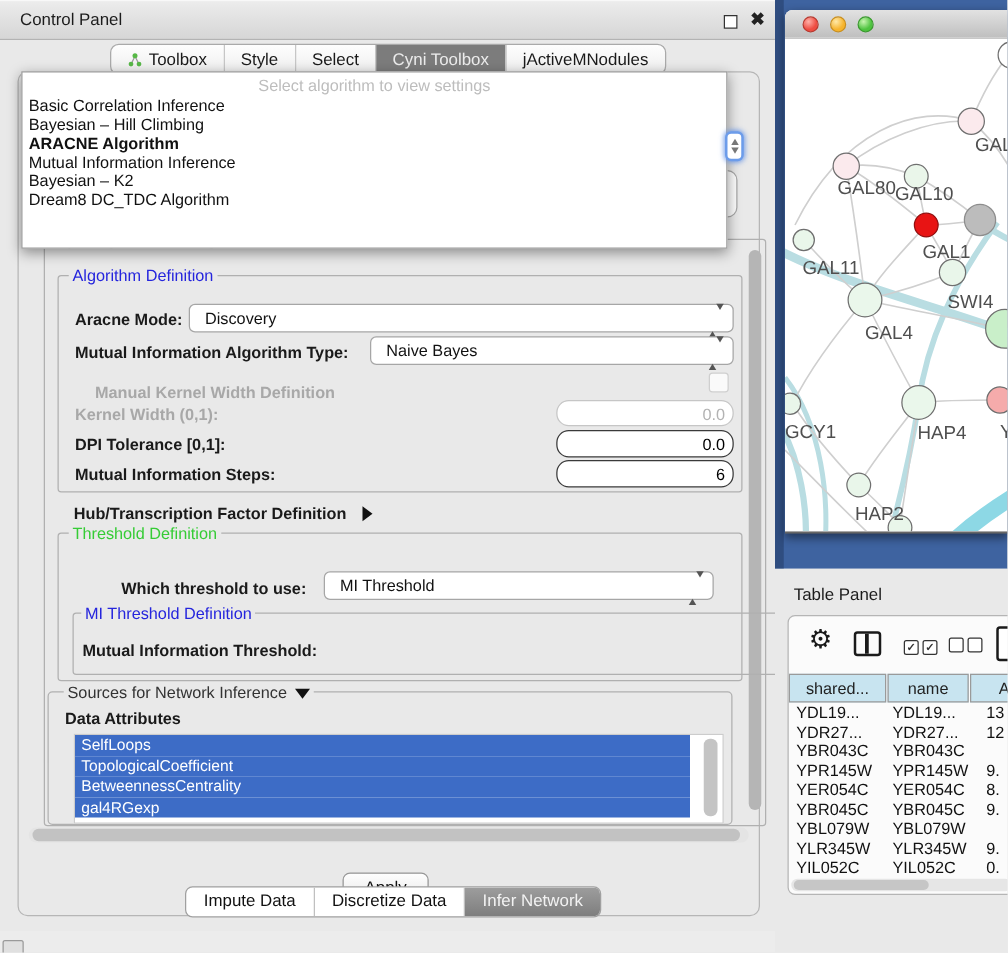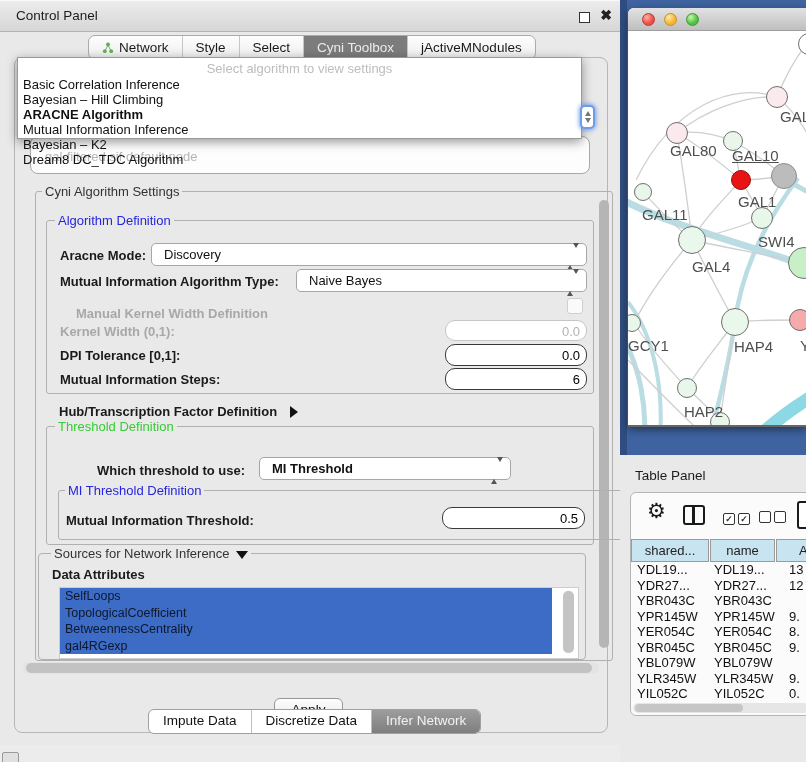--- a/index.html
+++ b/index.html
@@ -15,21 +15,21 @@
   .tabstrip{position:absolute;left:88px;top:35px;height:23px;display:flex;border:1px solid #aaa;border-radius:7px;background:linear-gradient(#fefefe,#ededed);overflow:hidden;}
   .tabseg{display:flex;align-items:center;gap:5px;padding:0 13px;font-size:13.5px;color:#1a1a1a;border-right:1px solid #c6c6c6;white-space:nowrap;}
   .tabseg:last-child{border-right:none;}
   .tabseg.active{background:#7c7c7c;color:#ececec;}
   
   .content-panel{position:absolute;left:14px;top:57px;width:594px;height:676px;border:1px solid #b6b6b6;border-radius:8px;background:#e9e9e9;box-sizing:border-box;}
   
   .combo2{position:absolute;left:30px;top:136px;width:558px;height:36px;border:1px solid #a8a8a8;border-radius:8px;background:#fdfdfd;z-index:1;}
   .combo2 span{position:absolute;left:14px;top:12px;font-size:13px;color:#b5b5b5;white-space:nowrap;}
   
-  .popup{position:absolute;left:17px;top:57px;width:565px;height:82px;background:#fff;border:1px solid #999;box-shadow:0 3px 10px rgba(0,0,0,.4);z-index:5;box-sizing:border-box;}
+  .popup{position:absolute;left:17px;top:57px;width:565px;height:142px;background:#fff;border:1px solid #999;box-shadow:0 3px 10px rgba(0,0,0,.4);z-index:5;box-sizing:border-box;}
   .popup .prompt{display:block;text-align:center;font-size:13px;color:#bdbdbd;padding-top:3px;height:16px;}
   .popup .pitem{display:block;font-size:13px;color:#111;height:15px;line-height:15px;padding-left:5px;white-space:nowrap;}
   .popup .pitem.sel{font-weight:bold;}
   .blue-stepper{position:absolute;left:580px;top:105px;width:15px;height:24px;background:#fff;border:2px solid #6c9cea;border-radius:5px;box-shadow:0 0 4px 1px rgba(90,140,230,.8);z-index:6;box-sizing:border-box;}
   .blue-stepper .up{position:absolute;left:3px;top:4px;width:0;height:0;border-left:3.5px solid transparent;border-right:3.5px solid transparent;border-bottom:5px solid #777;}
   .blue-stepper .dn{position:absolute;left:3px;bottom:4px;width:0;height:0;border-left:3.5px solid transparent;border-right:3.5px solid transparent;border-top:5px solid #777;}
   
   .fs{position:absolute;border:1px solid #b0b0b0;border-radius:3px;box-sizing:border-box;}
   .fs>.legend{position:absolute;top:-8px;background:#e9e9e9;padding:0 3px;font-size:13px;color:#333;white-space:nowrap;}
   .legend.blue{color:#2525dd;}
@@ -44,21 +44,21 @@
   .combo .step{position:absolute;right:7px;top:4px;}
   .tri-up{width:0;height:0;border-left:3.5px solid transparent;border-right:3.5px solid transparent;border-bottom:5px solid #555;margin-bottom:2px;}
   .tri-dn{width:0;height:0;border-left:3.5px solid transparent;border-right:3.5px solid transparent;border-top:5px solid #555;}
   .field{position:absolute;background:#fff;box-sizing:border-box;font-size:13px;text-align:right;padding:3px 6px 0 0;border-radius:10px;}
   .field.dark{border:1.5px solid #3a3a3a;color:#000;}
   .field.lite{border:1px solid #c6c6c6;color:#b3b3b3;}
   .cbx{position:absolute;width:14px;height:14px;border:1px solid #cfcfcf;border-radius:3px;background:#fafafa;}
   .arrow-r{display:inline-block;width:0;height:0;border-top:6px solid transparent;border-bottom:6px solid transparent;border-left:8px solid #111;vertical-align:middle;margin-left:8px;}
   .arrow-d{display:inline-block;width:0;height:0;border-left:6px solid transparent;border-right:6px solid transparent;border-top:8px solid #111;vertical-align:middle;margin-left:6px;}
   .attr-list{position:absolute;left:20px;top:33px;width:520px;height:72px;background:#fff;border:1px solid #ccc;box-sizing:border-box;overflow:hidden;}
-  .attr-item{height:16.5px;line-height:16.5px;background:#3d6cc6;color:#0f172a;font-size:12.5px;padding-left:5px;margin-right:26px;white-space:nowrap;}
+  .attr-item{height:16.5px;line-height:16.5px;background:#3d6cc6;color:#ffffff;font-size:12.5px;padding-left:5px;margin-right:26px;white-space:nowrap;}
   .attr-scroll{position:absolute;right:4px;top:3px;width:11px;height:62px;background:#c4c4c4;border-radius:5px;}
   .hscroll{position:absolute;left:8px;top:604px;width:576px;height:12px;background:#e4e4e4;border-radius:6px;}
   .hscroll .thumb{position:absolute;left:3px;top:1px;width:566px;height:10px;background:#c2c2c2;border-radius:5px;}
   .apply-btn{position:absolute;left:259px;top:620px;width:67px;height:23px;border:1px solid #979797;border-radius:6px;background:linear-gradient(#fefefe,#e6e6e6);font-size:13.5px;color:#111;text-align:center;line-height:22px;margin-top:20px;}
   .bottom-tabs{position:absolute;left:133px;top:651px;height:23px;display:flex;border:1px solid #a0a0a0;border-radius:6px;overflow:hidden;background:#fff;}
   .btab{padding:0 14px;font-size:13.5px;color:#111;line-height:22px;border-right:1px solid #c0c0c0;white-space:nowrap;}
   .btab:last-child{border-right:none;}
   .btab.active{background:linear-gradient(#9d9d9d,#7e7e7e);color:#f2f2f2;}
   .mini-icon{position:absolute;left:2px;top:752px;width:15px;height:12px;border:1.5px solid #9a9a9a;background:#e0e0e0;border-radius:2px;}
   
@@ -106,21 +106,21 @@
 
     <div class="tabstrip">
       <div class="tabseg">
         <svg width="12" height="12" viewBox="0 0 12 12">
             <line x1="6" y1="3" x2="3" y2="9" stroke="#999" stroke-width="1"></line>
             <line x1="6" y1="3" x2="9" y2="9" stroke="#999" stroke-width="1"></line>
             <circle cx="6" cy="2.6" r="2" fill="#57b847"></circle>
             <circle cx="2.8" cy="9.2" r="1.9" fill="#57b847"></circle>
             <circle cx="9.2" cy="9.2" r="1.9" fill="#57b847"></circle>
           </svg>
-        <span>Network</span>
+        <span>Toolbox</span>
       </div>
       <div class="tabseg">
           <span>Style</span>
         </div>
       <div class="tabseg">
           <span>Select</span>
         </div>
       <div class="tabseg active">
           <span>Cyni Toolbox</span>
         </div>
@@ -167,29 +167,28 @@
 
         <div style="position:absolute;left:23px;top:210px;">
           <span class="rowlabel" style="position:static;">Hub/Transcription Factor Definition</span>
           <span class="arrow-r"></span>
         </div>
 
         <div class="fs" style="left:10px;top:234px;width:548px;height:119px;">
           <span class="legend green" style="left:8px;">Threshold Definition</span>
 
           <span class="rowlabel" style="left:50px;top:36px;">Which threshold to use:</span>
-          <div class="combo" style="left:212px;top:30px;width:252px;height:23px;font-weight:bold;">
+          <div class="combo" style="left:212px;top:30px;width:312px;height:23px;">
             <span class="val">MI Threshold</span>
             <span class="step"><span class="tri-up"></span><span class="tri-dn"></span></span>
           </div>
 
           <div class="fs" style="left:11px;top:63px;width:621px;height:50px;">
             <span class="legend blue" style="left:6px;">MI Threshold Definition</span>
             <span class="rowlabel" style="left:7px;top:22px;">Mutual Information Threshold:</span>
-            <div class="field dark" style="left:383px;top:16px;width:143px;height:22px;">0.5</div>
           </div>
         </div>
 
         <div class="fs" style="left:2px;top:361px;width:548px;height:107px;border-radius:4px;">
           <span class="legend" style="left:12px;"><span>Sources for Network Inference</span><span class="arrow-d"></span></span>
           <span class="rowlabel" style="left:13px;top:13px;">Data Attributes</span>
           <div class="attr-list">
             <div class="attr-item">SelfLoops</div>
             <div class="attr-item">TopologicalCoefficient</div>
             <div class="attr-item">BetweennessCentrality</div>
@@ -288,21 +287,21 @@
       <div class="node" style="left:50px;top:196px;width:28px;height:28px;background:#eaf7eb;"></div>
       <div class="node" style="left:160px;top:217px;width:32px;height:32px;background:#c9efc9;"></div>
       <div class="node" style="left:-5px;top:284px;width:18px;height:18px;background:#e9f6ea;"></div>
       <div class="node" style="left:93px;top:278px;width:28px;height:28px;background:#eaf7eb;"></div>
       <div class="node" style="left:161px;top:279px;width:22px;height:22px;background:#f5abab;"></div>
       <div class="node" style="left:49px;top:348px;width:20px;height:20px;background:#e9f6ea;"></div>
       <div class="node" style="left:82px;top:382px;width:20px;height:20px;background:#e9f6ea;"></div>
       <div class="node" style="left:170px;top:3px;width:22px;height:22px;background:#ffffff;"></div>
       <span class="nlabel" style="left:152px;top:78px;">GAL</span>
       <span class="nlabel" style="left:42px;top:112px;">GAL80</span>
-      <span class="nlabel" style="left:104px;top:117px;text-decoration:underline;">GAL10</span>
+      <span class="nlabel" style="left:88px;top:117px;">GAL10</span>
       <span class="nlabel" style="left:110px;top:163px;">GAL1</span>
       <span class="nlabel" style="left:14px;top:176px;">GAL11</span>
       <span class="nlabel" style="left:130px;top:203px;">SWI4</span>
       <span class="nlabel" style="left:64px;top:228px;">GAL4</span>
       <span class="nlabel" style="left:0px;top:307px;">GCY1</span>
       <span class="nlabel" style="left:106px;top:308px;">HAP4</span>
       <span class="nlabel" style="left:172px;top:307px;">Y</span>
       <span class="nlabel" style="left:56px;top:373px;">HAP2</span>
     </div>
   </div>

